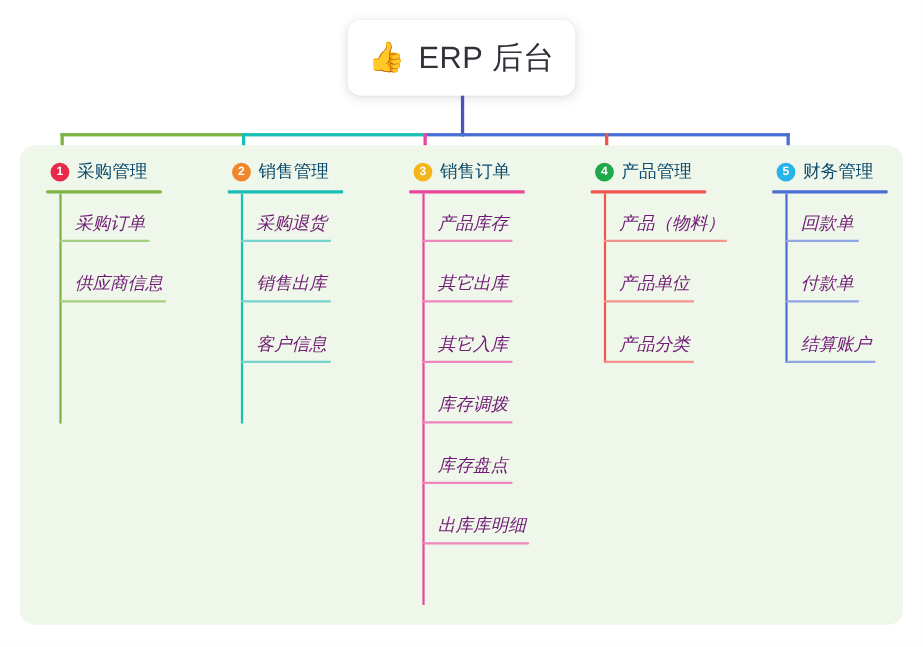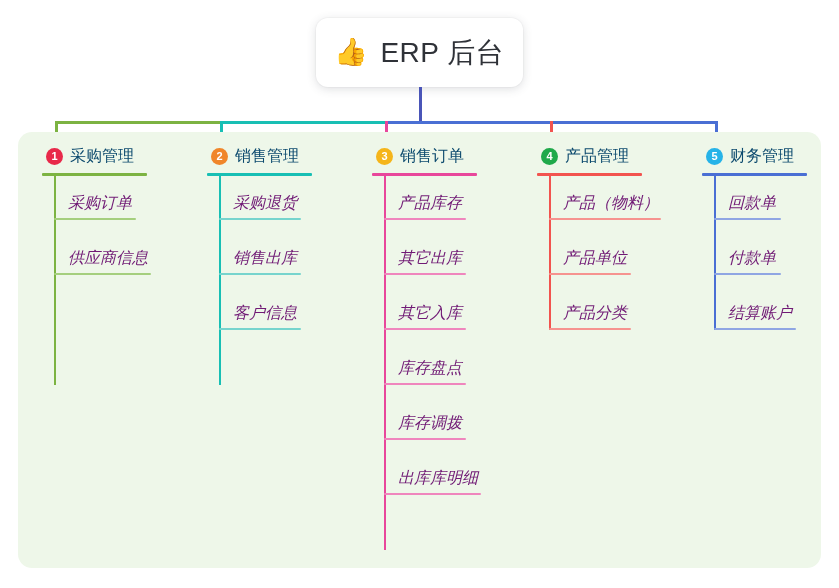--- a/index.html
+++ b/index.html
@@ -151,25 +151,25 @@
           </div>
           <div class="item">
             <span class="item-label">其它出库</span>
             <div class="item-rule" style="width: 82px; background: rgb(239, 134, 189);"></div>
           </div>
           <div class="item">
             <span class="item-label">其它入库</span>
             <div class="item-rule" style="width: 82px; background: rgb(239, 134, 189);"></div>
           </div>
           <div class="item">
+            <span class="item-label">库存调拨</span>
+            <div class="item-rule" style="width: 82px; background: rgb(239, 134, 189);"></div>
+          </div>
+          <div class="item">
             <span class="item-label">库存盘点</span>
-            <div class="item-rule" style="width: 82px; background: rgb(239, 134, 189);"></div>
-          </div>
-          <div class="item">
-            <span class="item-label">库存调拨</span>
             <div class="item-rule" style="width: 82px; background: rgb(239, 134, 189);"></div>
           </div>
           <div class="item">
             <span class="item-label">出库库明细</span>
             <div class="item-rule" style="width: 97px; background: rgb(239, 134, 189);"></div>
           </div>
         </div>
       </div>
       <div class="col" style="left: 537px;">
         <div class="col-head">

